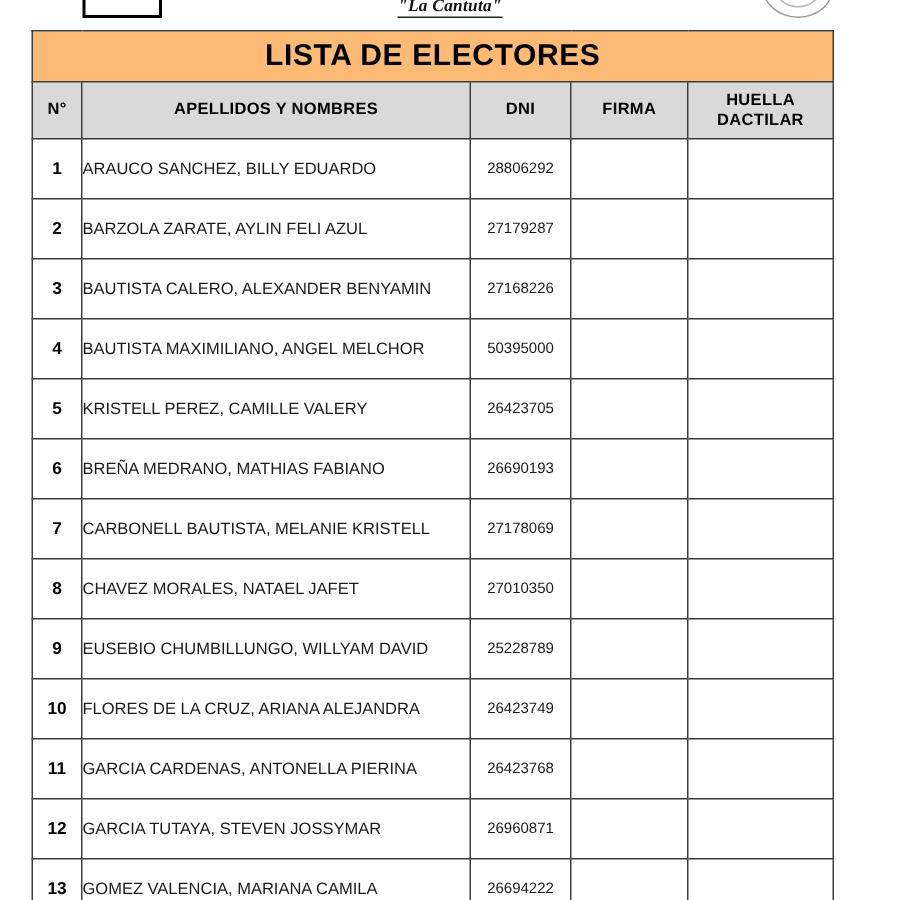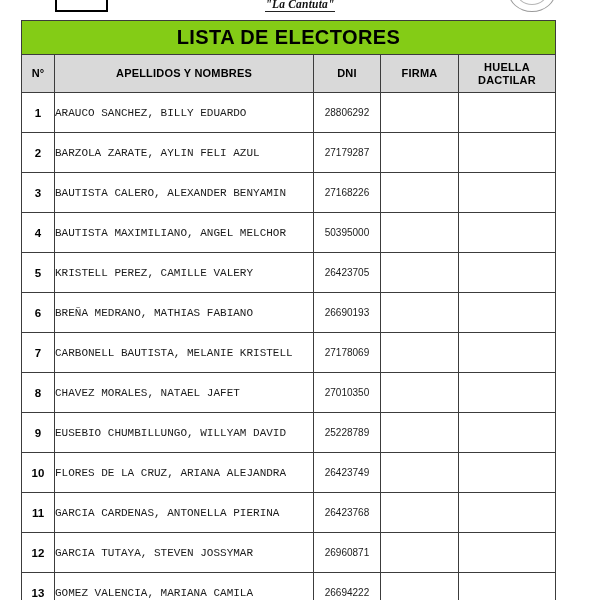--- a/index.html
+++ b/index.html
@@ -96,21 +96,21 @@
 
   
   .title-cell {
     height: 34px;
     text-align: center;
     vertical-align: middle;
     font-size: 20px;
     font-weight: bold;
     letter-spacing: .4px;
     color: #000000;
-    background: #84cc16;
+    background: #fdba74;
   }
 
   
   .hdr {
     background: #d9d9d9;
     height: 38px;
     text-align: center;
     vertical-align: middle;
     font-size: 11px;
     font-weight: bold;
@@ -129,21 +129,20 @@
     color: #000000;
   }
   td.c-name {
     text-align: left;
     vertical-align: middle;
     font-size: 11px;
     color: #1a1a1a;
     padding-left: 9px;
     white-space: nowrap;
     overflow: hidden;
-    font-family: Liberation Mono, monospace;
   }
   td.c-dni {
     text-align: center;
     vertical-align: middle;
     font-size: 10px;
     color: #1a1a1a;
   }
   td.c-firma, td.c-huella {
     background: #ffffff;
   }

